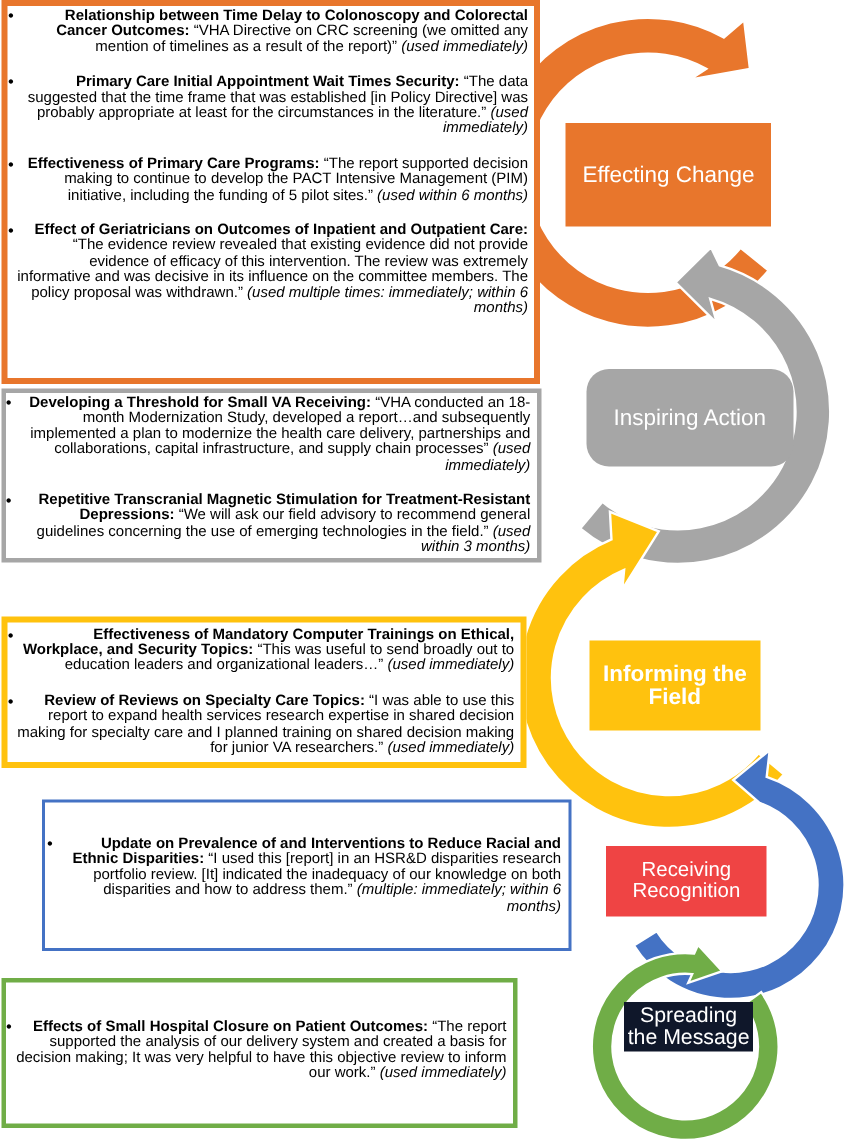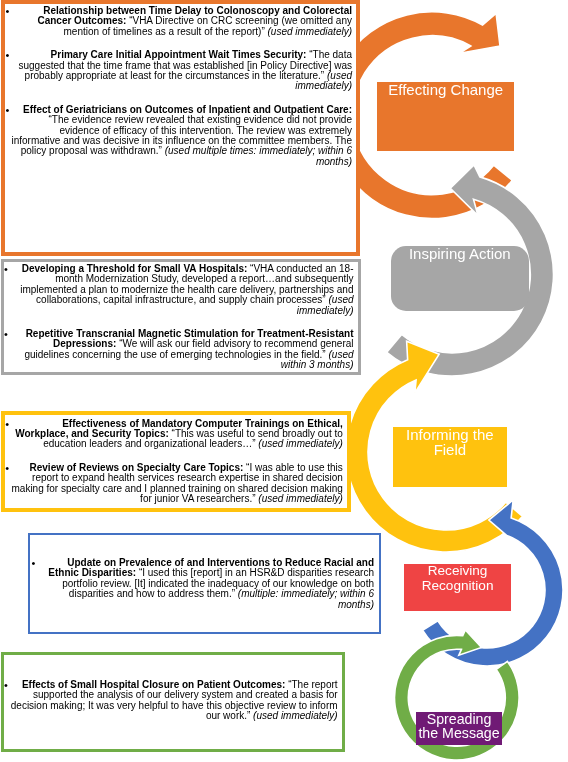--- a/index.html
+++ b/index.html
@@ -8,47 +8,48 @@
   .stage{position:absolute;left:0;top:0;width:568px;height:762px;}
   .panel{position:absolute;box-sizing:border-box;background:#fff;}
   .panel ul{list-style:none;margin:0;padding:0;}
   .panel li{position:relative;padding-left:5.6px;margin:0 0 13px 0;text-align:right;}
   .panel li:last-child{margin-bottom:0;}
   .panel li:before{content:"\2022";position:absolute;left:0;top:0;font-size:11px;line-height:10.4px;}
   .t{font-size:10px;line-height:10.4px;color:#000;text-align:left;}
   .t b{font-weight:bold;}
   .t i{font-style:italic;}
   .diagram{position:absolute;left:0;top:0;width:568px;height:762px;}
-  .lbl{position:absolute;display:flex;justify-content:center;
+  .lbl{position:absolute;display:flex;align-items:center;justify-content:center;
        color:#fff;text-align:center;}
 </style>
 </head>
 <body>
 
 <div class="stage">
   <svg class="diagram" viewBox="0 0 568 762" width="568" height="762">
     <g id="arrow-group">
         <path d="M 512.36 180.27 A 103.4 103.4 0 1 1 482.55 25.00 L 496.10 13.42 L 499.99 46.01 L 459.71 53.18 L 470.82 45.94 A 79.4 79.4 0 1 0 493.71 165.17 Z" fill="#E8762C" stroke="#ffffff" stroke-width="1.6"></path>
         <path d="M 386.76 352.25 A 101.5 101.5 0 1 0 479.81 176.88 L 474.00 164.88 L 450.34 188.22 L 478.00 215.62 L 473.45 199.20 A 78.3 78.3 0 1 1 401.67 334.48 Z" fill="#A6A6A6" stroke="#ffffff" stroke-width="1.6"></path>
         <path d="M 522.60 516.28 A 100 100 0 1 1 407.65 359.65 L 406.63 341.27 L 439.16 354.24 L 414.86 392.92 L 416.09 379.96 A 78 78 0 1 0 505.75 502.14 Z" fill="#FFC20E" stroke="#ffffff" stroke-width="1.6"></path>
         <path d="M 422.55 630.27 A 76 76 0 1 0 511.13 517.93 L 513.16 499.99 L 488.83 520.02 L 508.65 537.22 L 505.41 535.00 A 58 58 0 1 1 437.81 620.74 Z" fill="#4472C4" stroke="#ffffff" stroke-width="1.6"></path>
         <path d="M 507.46 661.43 A 62.3 62.3 0 1 1 462.77 635.69 L 465.36 629.92 L 481.52 647.45 L 458.86 655.20 L 461.45 649.42 A 48.5 48.5 0 1 0 496.24 669.47 Z" fill="#70AD47" stroke="#ffffff" stroke-width="1.6"></path>
       </g>
   </svg>
   <div id="panels">
       <div class="panel" style="left: 1px; top: 0px; width: 359px; height: 256px; border: 4px solid rgb(232, 118, 44); padding: 2px 4px 0px 0.4px;">
         <ul>
           <li class="t"><b>Relationship between Time Delay to Colonoscopy and Colorectal Cancer Outcomes:</b> <span>“VHA Directive on CRC screening (we omitted any mention of timelines as a result of the report)”</span> <i>(used immediately)</i></li>
           <li class="t"><b>Primary Care Initial Appointment Wait Times Security:</b> <span>“The data suggested that the time frame that was established [in Policy Directive] was probably appropriate at least for the circumstances in the literature.”</span> <i>(used immediately)</i></li>
+          <li class="t"><b>Effectiveness of Primary Care Programs:</b> <span>“The report supported decision making to continue to develop the PACT Intensive Management (PIM) initiative, including the funding of 5 pilot sites.”</span> <i>(used within 6 months)</i></li>
           <li class="t"><b>Effect of Geriatricians on Outcomes of Inpatient and Outpatient Care:</b> <span>“The evidence review revealed that existing evidence did not provide evidence of efficacy of this intervention. The review was extremely informative and was decisive in its influence on the committee members. The policy proposal was withdrawn.”</span> <i>(used multiple times: immediately; within 6 months)</i></li>
         </ul>
       </div>
       <div class="panel" style="left: 0.5px; top: 259px; width: 360px; height: 116px; border: 3.6px solid rgb(166, 166, 166); padding: 2px 4px 0px 0.4px;">
         <ul>
-          <li class="t"><b>Developing a Threshold for Small VA Hospitals:</b> <span>“VHA conducted an 18-month Modernization Study, developed a report…and subsequently implemented a plan to modernize the health care delivery, partnerships and collaborations, capital infrastructure, and supply chain processes”</span> <i>(used immediately)</i></li>
+          <li class="t"><b>Developing a Threshold for Small VA Receiving:</b> <span>“VHA conducted an 18-month Modernization Study, developed a report…and subsequently implemented a plan to modernize the health care delivery, partnerships and collaborations, capital infrastructure, and supply chain processes”</span> <i>(used immediately)</i></li>
           <li class="t"><b>Repetitive Transcranial Magnetic Stimulation for Treatment-Resistant Depressions:</b> <span>“We will ask our field advisory to recommend general guidelines concerning the use of emerging technologies in the field.”</span> <i>(used within 3 months)</i></li>
         </ul>
       </div>
       <div class="panel" style="left: 0.8px; top: 411px; width: 350px; height: 101px; border: 4.3px solid rgb(255, 194, 14); padding: 3.5px 4px 0px 0.4px;">
         <ul>
           <li class="t"><b>Effectiveness of Mandatory Computer Trainings on Ethical, Workplace, and Security Topics:</b> <span>“This was useful to send broadly out to education leaders and organizational leaders…”</span> <i>(used immediately)</i></li>
           <li class="t"><b>Review of Reviews on Specialty Care Topics:</b> <span>“I was able to use this report to expand health services research expertise in shared decision making for specialty care and I planned training on shared decision making for junior VA researchers.”</span> <i>(used immediately)</i></li>
         </ul>
       </div>
       <div class="panel" style="left: 0px; top: 533px; width: 353px; height: 101px; border: 2.6px solid rgb(68, 114, 196); padding: 23px 5px 0px 1.4px; margin-left: 28px;">
@@ -62,26 +63,26 @@
         </ul>
       </div>
     </div>
   <div id="labels">
       <div class="lbl" style="left: 377.2px; top: 81.5px; width: 137px; height: 69.5px; background: rgb(232, 118, 44); font-size: 15px; line-height: 15px;">
         <span style="white-space: pre-line;">Effecting Change</span>
       </div>
       <div class="lbl" style="left: 390.8px; top: 245.9px; width: 138px; height: 64.8px; background: rgb(166, 166, 166); font-size: 15px; line-height: 15px; border-radius: 15px;">
         <span style="white-space: pre-line;">Inspiring Action</span>
       </div>
-      <div class="lbl" style="left: 392.7px; top: 426.5px; width: 114.4px; height: 60.5px; background: rgb(255, 194, 14); font-size: 15px; line-height: 15.2px;">
+      <div class="lbl" style="left: 392.7px; top: 426.5px; width: 114.4px; height: 60.5px; background: rgb(255, 194, 14); font-size: 15px; line-height: 15.2px; font-weight: bold;">
         <span style="white-space: pre-line;">Informing the
 Field</span>
       </div>
       <div class="lbl" style="left: 404.1px; top: 564px; width: 107px; height: 46.7px; background: #ef4444; font-size: 13.6px; line-height: 14.6px;">
         <span style="white-space: pre-line;">Receiving
 Recognition</span>
       </div>
-      <div class="lbl" style="left: 416.3px; top: 712px; width: 85.5px; height: 33.4px; background: #701a75; font-size: 14.2px; line-height: 14.2px;">
+      <div class="lbl" style="left: 416.3px; top: 668px; width: 85.5px; height: 33.4px; background: #0f172a; font-size: 14.2px; line-height: 14.2px;">
         <span style="white-space: pre-line;">Spreading
 the Message</span>
       </div>
     </div>
 </div>
 
 </body></html>

